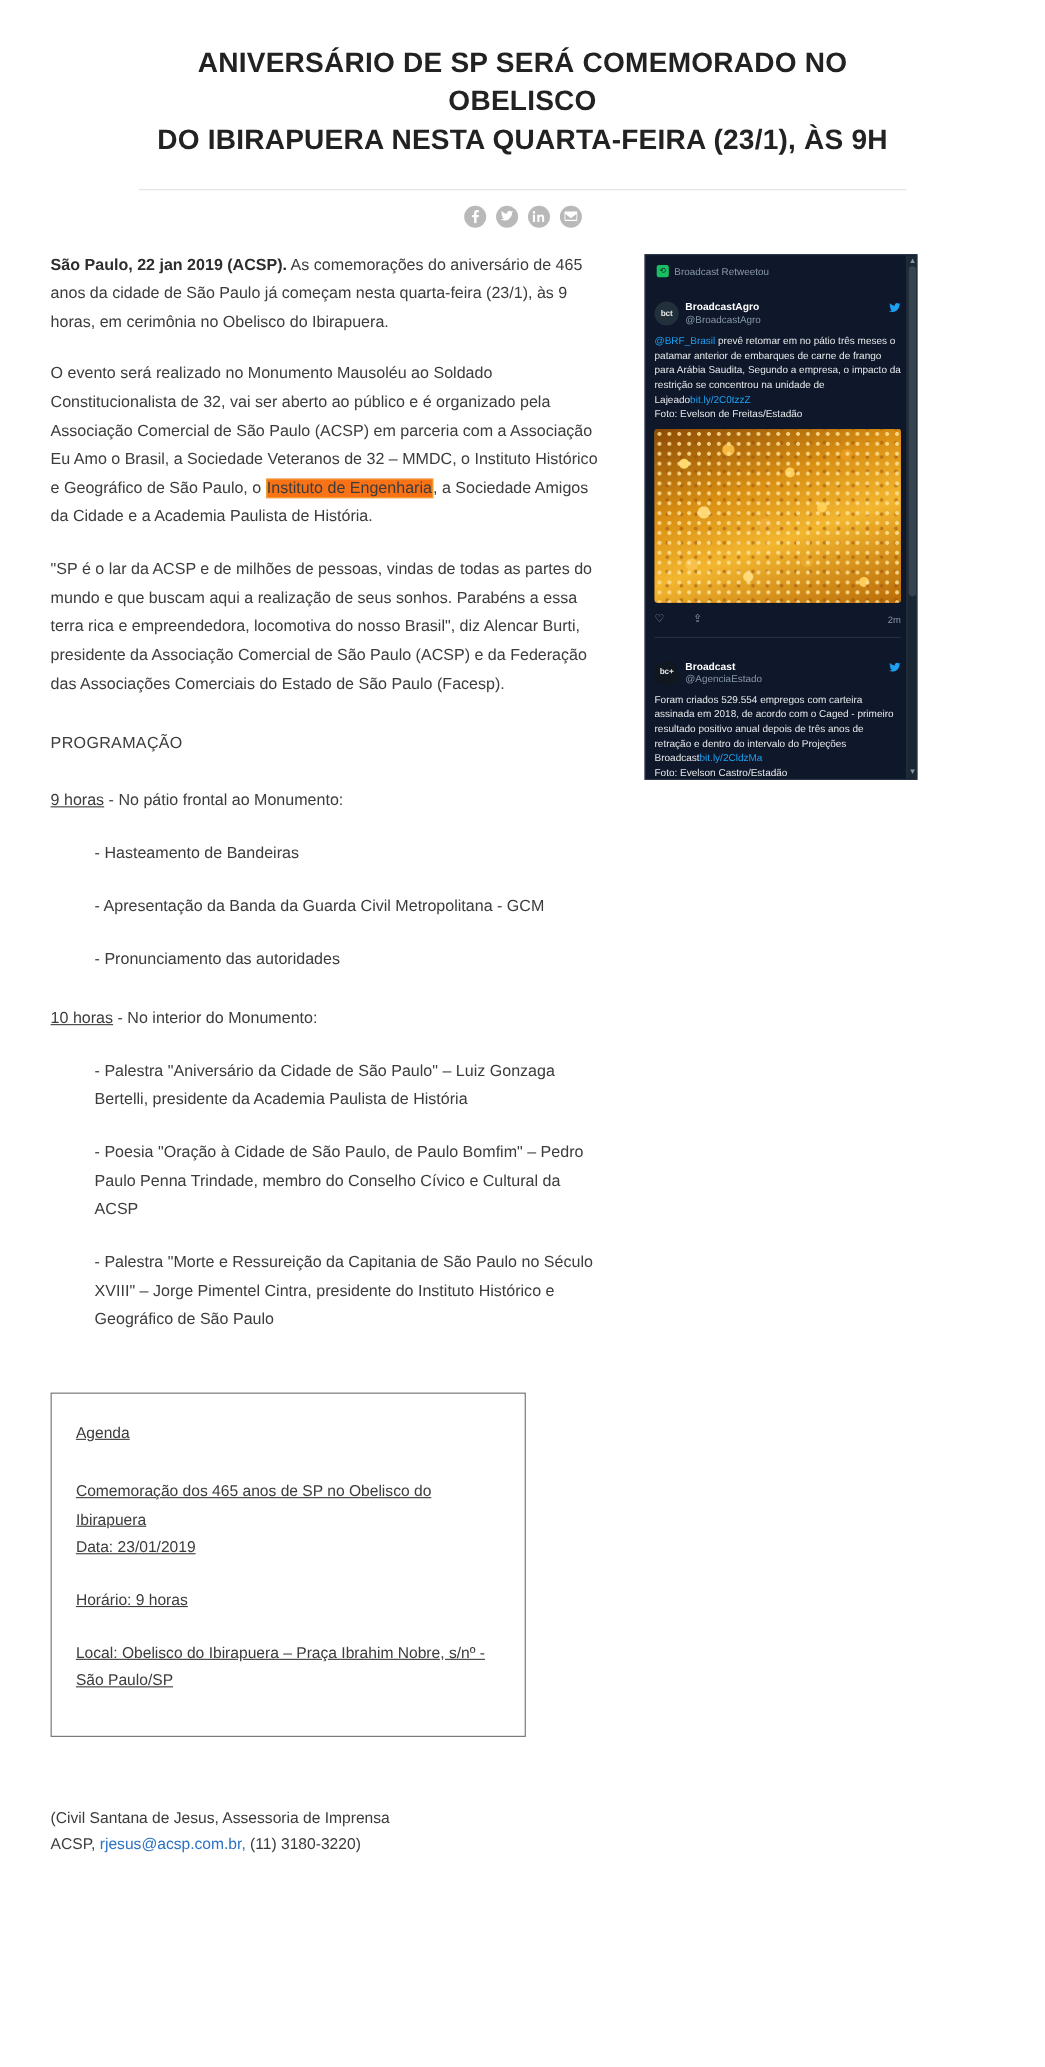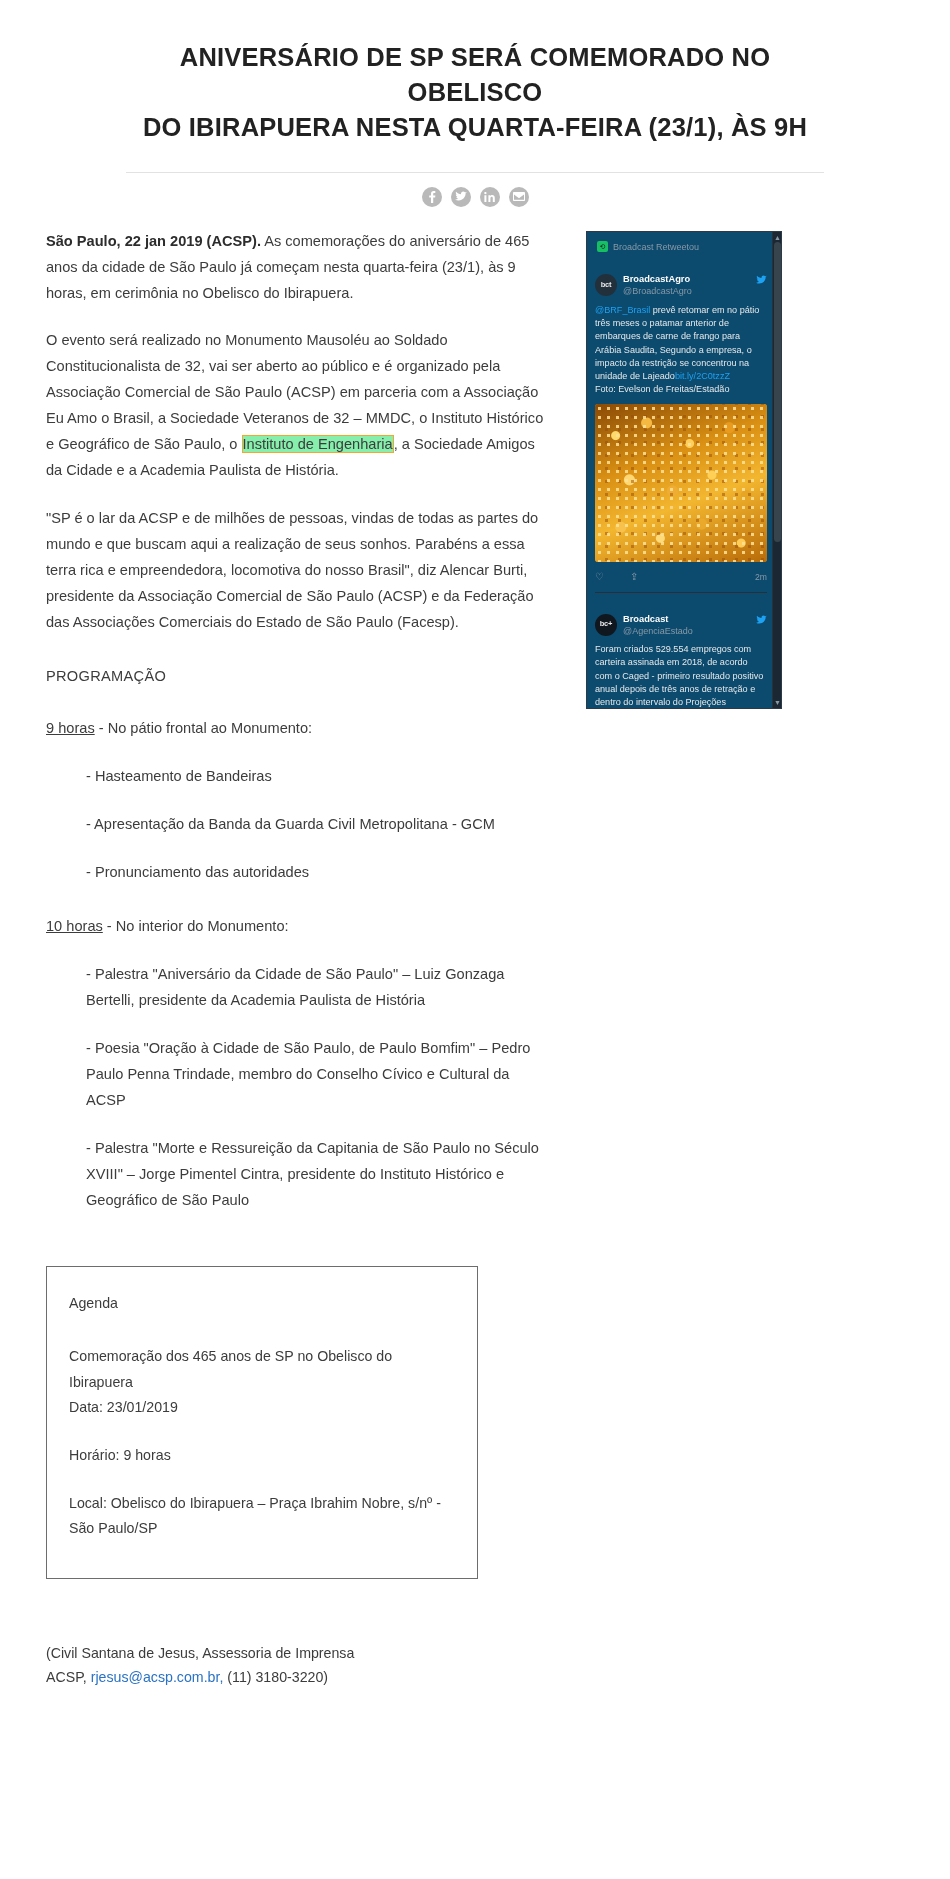--- a/index.html
+++ b/index.html
@@ -70,21 +70,21 @@
   .article {
     width: 500px;
     flex: 0 0 500px;
     font-size: 14.6px;
     line-height: 1.78;
     color: #3c3c3c;
   }
   .article p { margin: 0 0 22px 0; }
   .lead-place { color: #2d2d2d; font-weight: bold; }
   .hl {
-    background: #86efac;
+    background: #f97316;
     padding: 1px 1px;
     box-shadow: 0 0 0 1px #f0a830 inset;
   }
   .section-heading {
     margin: 28px 0 26px 0;
     font-size: 14.6px;
     color: #3c3c3c;
     letter-spacing: 0.3px;
   }
   .time-line { margin: 0 0 18px 0; }
@@ -97,20 +97,21 @@
 
   
   .agenda-box {
     margin: 52px 0 0 0;
     border: 1px solid #6d6d6d;
     padding: 24px 22px 20px 22px;
     width: 432px;
     font-size: 14.2px;
     line-height: 1.8;
     color: #3c3c3c;
+    text-decoration: underline;
   }
   .agenda-box .agenda-title { margin: 0 0 28px 0; }
   .agenda-box p { margin: 0 0 22px 0; }
   .agenda-box p:last-child { margin-bottom: 16px; }
 
   .footer-note {
     padding: 0 30px;
     margin-top: 62px;
     font-size: 14.2px;
     line-height: 1.75;
@@ -119,23 +120,23 @@
   .footer-note a { color: #2a72c4; text-decoration: none; }
 
   
   .twitter-col {
     margin-left: 40px;
     width: 248px;
     flex: 0 0 248px;
     padding-top: 2px;
   }
   .tw-widget {
-    background: #0c4a6e;
+    background: #0f172a;
     border: 1px solid #2a3a48;
-    width: 196px;
+    width: 248px;
     height: 478px;
     overflow: hidden;
     position: relative;
     font-size: 9.2px;
     line-height: 1.42;
     color: #ffffff;
     font-family: "Liberation Sans", sans-serif;
   }
   .tw-scrollbar {
     position: absolute;

